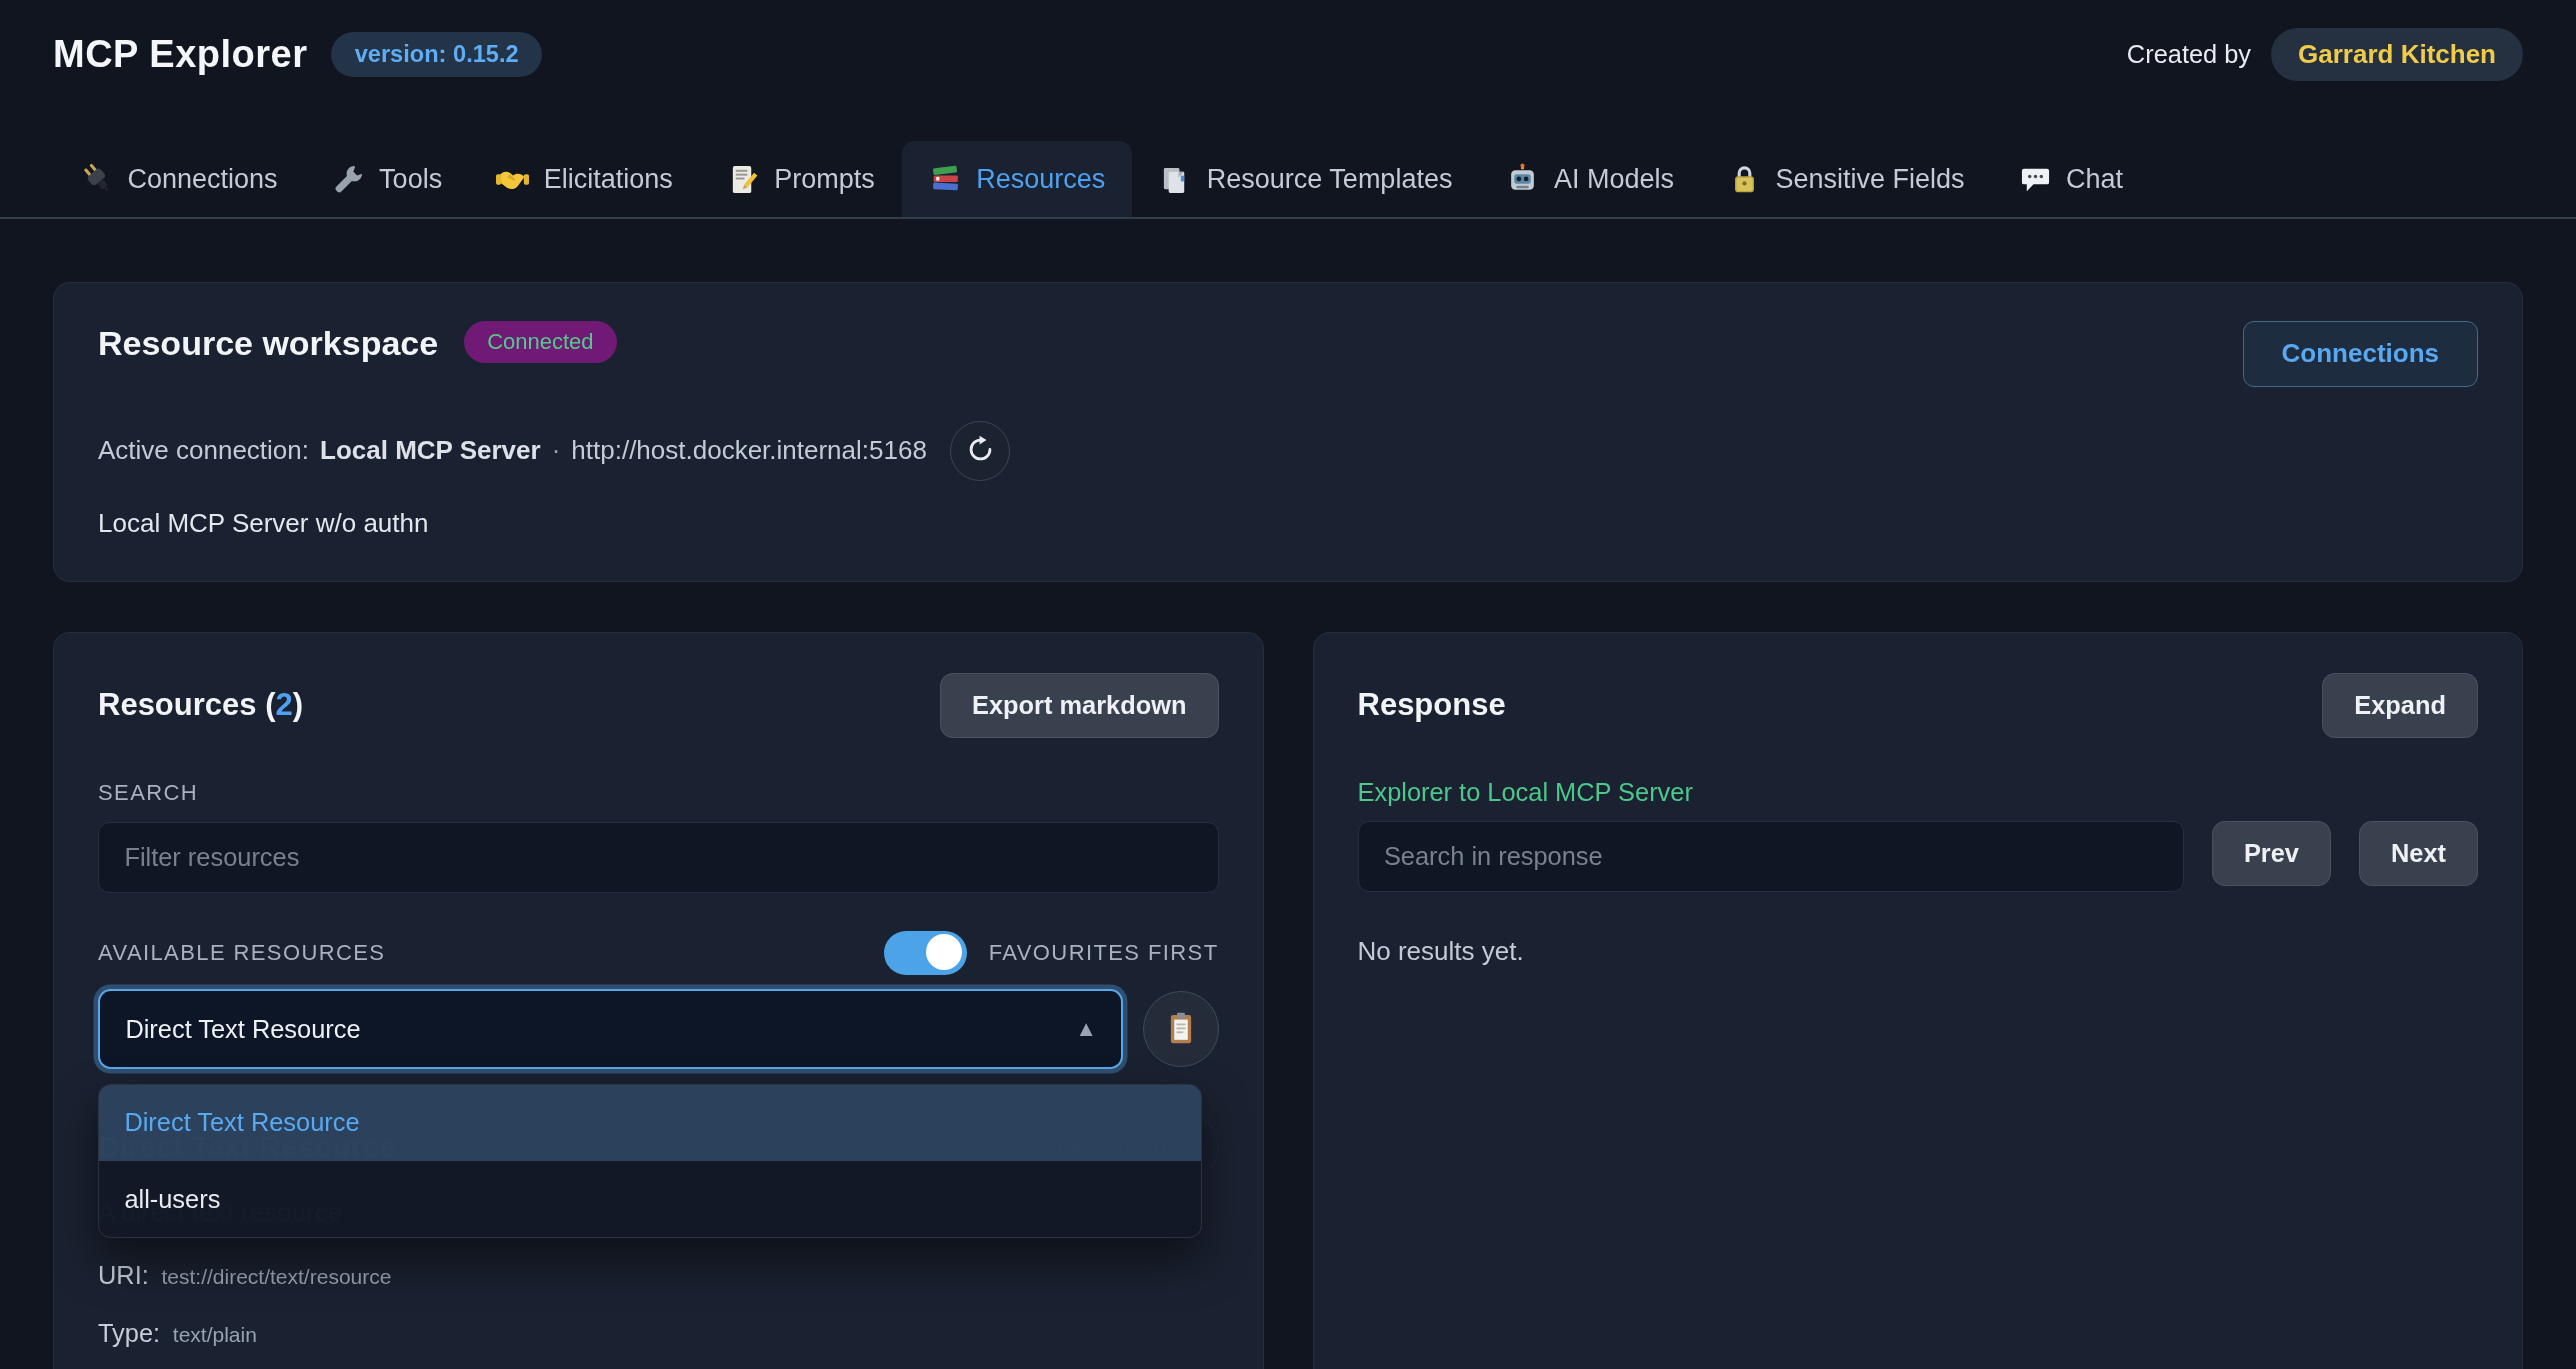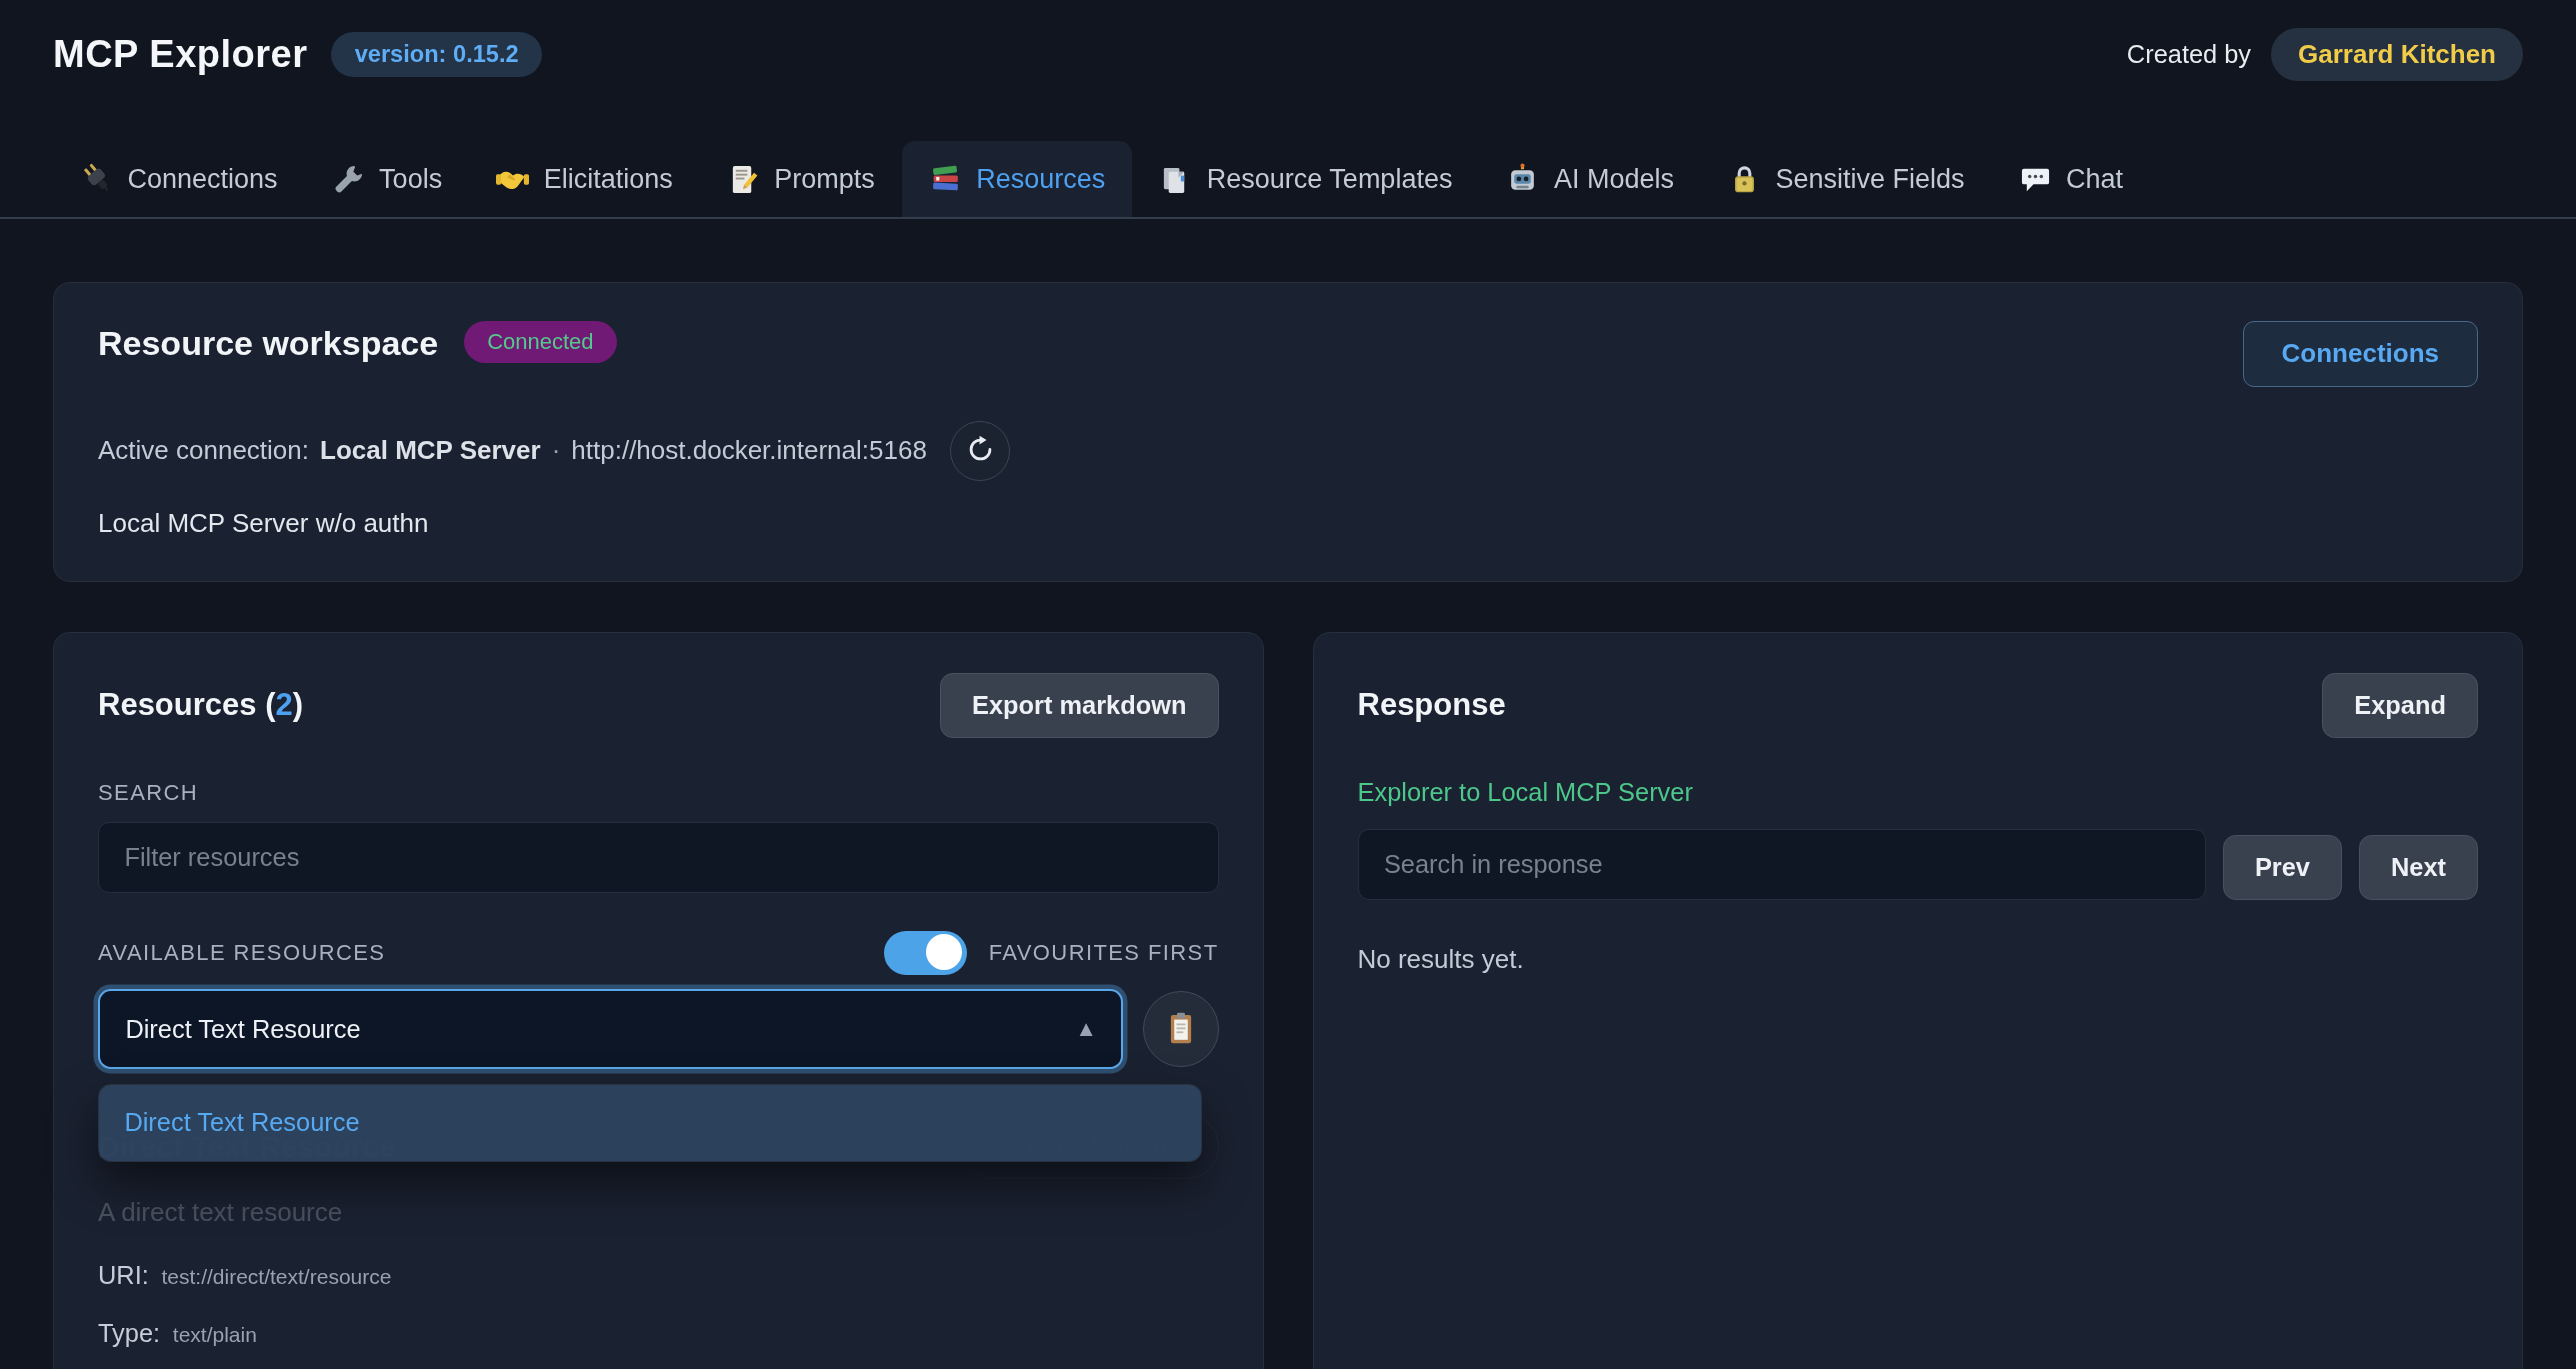--- a/index.html
+++ b/index.html
@@ -140,21 +140,21 @@
     font-size:25.4px; color:#aab2bf; background:transparent;
     display:flex; align-items:center; gap:12.7px; cursor:pointer;
   }
   .detail-desc { margin-top:18px; font-size:26px; color:#c3cbd6; }
   .kv-row { margin-top:33px; font-size:25.4px; color:#c6cdd8; }
   .kv-row + .kv-row { margin-top:29px; }
   .mono { font-family:Liberation Sans, sans-serif; font-size:21px; color:#98a2b0; margin-left:12.7px; }
 
   
   .response-status { margin-top:40px; font-size:25.4px; color:#4dc88b; }
-  .response-search-row { margin-top:22px; display:flex; align-items:flex-end; gap:17px; }
+  .response-search-row { margin-top:14px; display:flex; align-items:flex-start; gap:28px; }
   .response-search-row .text-input { margin-top:0; flex:1; }
   .response-empty { margin-top:44px; font-size:26px; color:#c3cbd6; }
 </style>
 </head>
 <body>
 
 <div class="page">
 
   <div class="app-header">
     <div class="left">
@@ -339,20 +339,21 @@
                   <rect x="10" y="8.5" width="12" height="18" fill="#f2f2ee"></rect>
                   <rect x="12" y="12" width="8" height="1.6" fill="#b9b6ad"></rect>
                   <rect x="12" y="15.5" width="8" height="1.6" fill="#b9b6ad"></rect>
                   <rect x="12" y="19" width="6" height="1.6" fill="#b9b6ad"></rect>
                 </svg>
             </span>
           </button>
 
           <div class="dropdown-menu">
             <div class="dropdown-option selected">Direct Text Resource</div>
+            <div class="dropdown-option">all-users</div>
           </div>
         </div>
 
         <div class="detail-section">
           <div class="detail-heading-row ghost">
             <div class="detail-heading">Direct Text Resource</div>
             <button class="mark-fav-button">
               <span>☆</span>
               <span>Mark favourite</span>
             </button>

